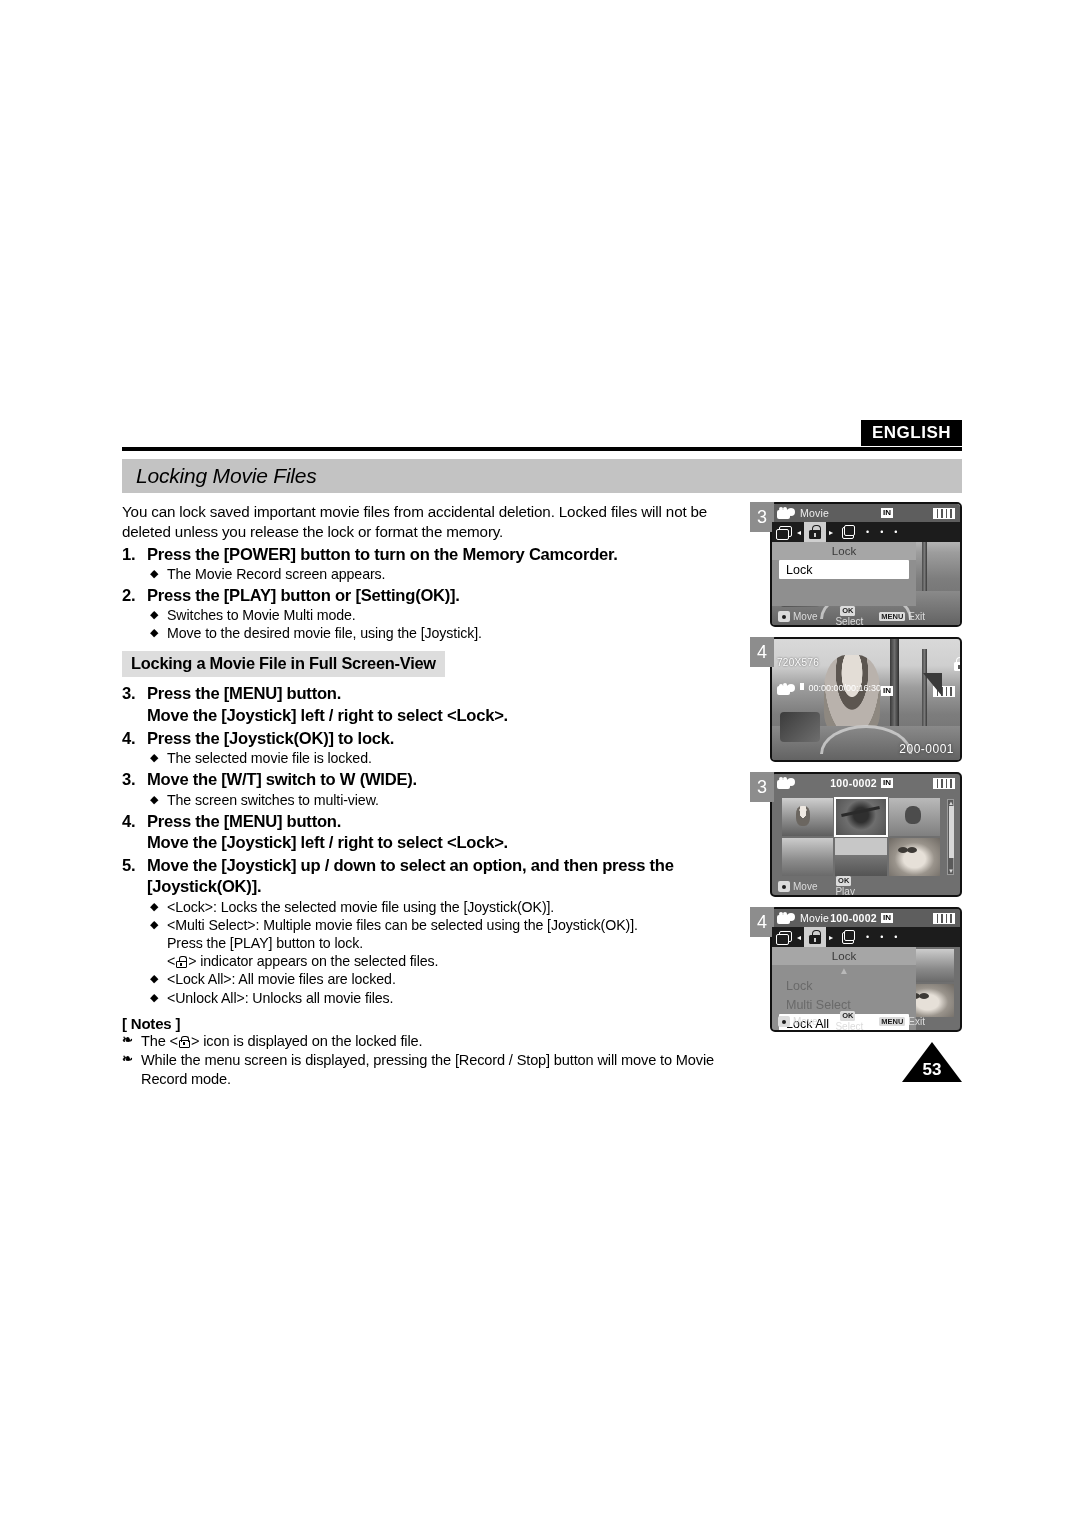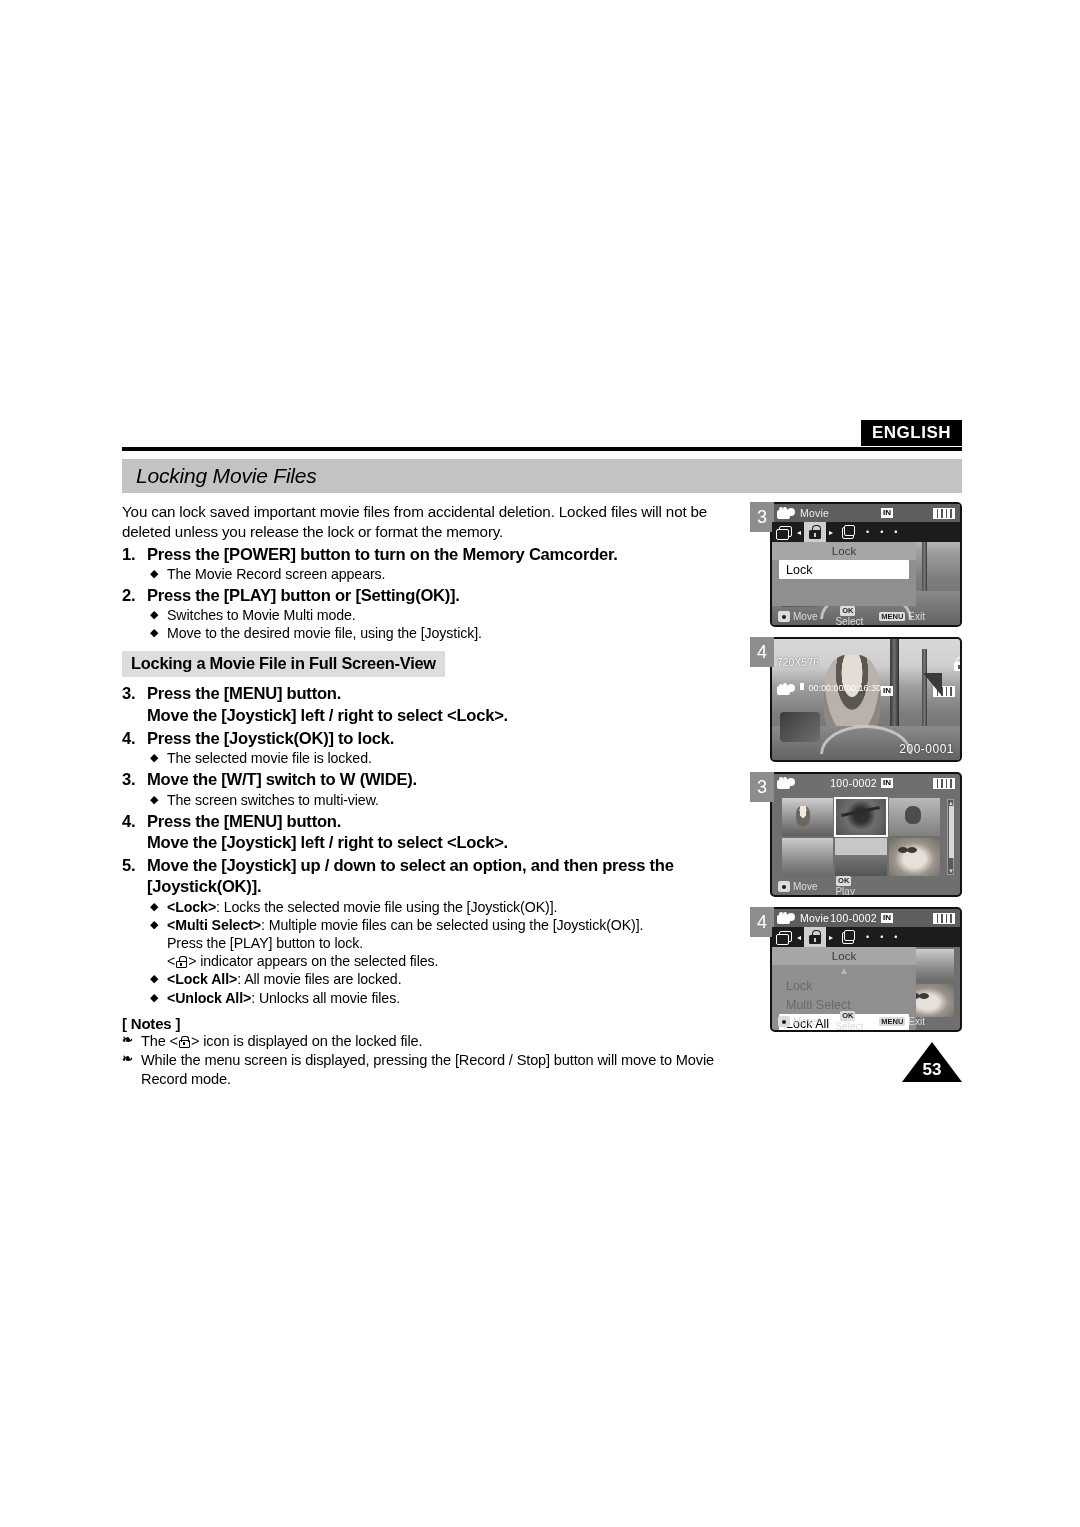--- a/index.html
+++ b/index.html
@@ -121,21 +121,21 @@
     letter-spacing: -0.1px;
     padding-left: 28px;
   }
   .bullet .dia {
     width: 17px;
     flex: 0 0 17px;
     font-size: 11px;
     line-height: 1.55;
   }
   .bullet .btxt { flex: 1 1 auto; }
-  .bullet b { font-weight: bold; }
+  .bullet b { font-weight: normal; }
 
   .subhead {
     display: inline-block;
     background: #dddddd;
     font-size: 16.4px;
     font-weight: bold;
     padding: 3px 9px 4px 9px;
     letter-spacing: -0.25px;
     margin-top: 9px;
     margin-bottom: 4px;
@@ -308,20 +308,21 @@
     margin-left: 4px;
     color: #fff;
     letter-spacing: 0.2px;
   }
   .mode-label.dim { color: #ededed; }
   .file-no {
     margin-left: auto;
     margin-right: 4px;
     font-size: 10.5px;
     letter-spacing: 0.3px;
+    font-weight: bold;
   }
   .batt {
     margin-right: 5px;
     display: flex;
     align-items: center;
     gap: 39px;
   }
   .batt .inn {
     background: #fff; color: #000;
     font-size: 8px; font-weight: bold;

